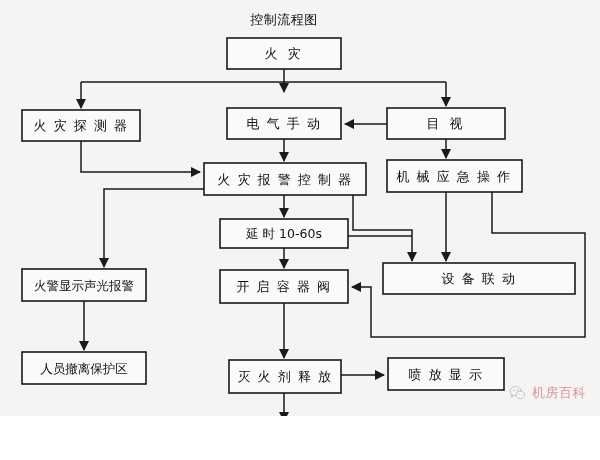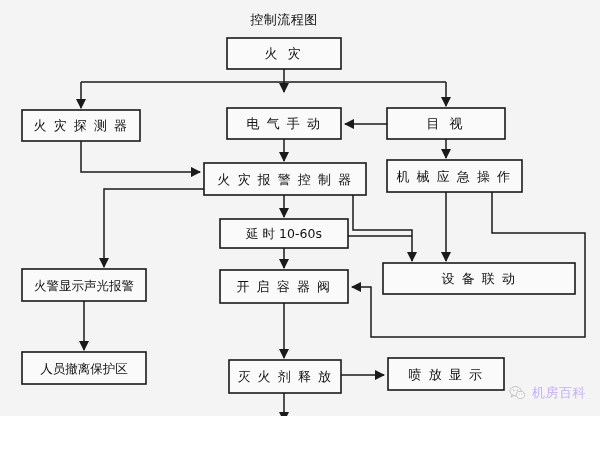--- a/index.html
+++ b/index.html
@@ -60,21 +60,21 @@
     right: 14px;
     bottom: 14px;
     display: flex;
     align-items: center;
     gap: 6px;
     opacity: 0.45;
   }
   .watermark-label {
     font-family: "DejaVu Sans", "Liberation Sans", sans-serif;
     font-size: 13px;
-    color: #8b5cf6;
+    color: #b91c1c;
     letter-spacing: 0.5px;
   }
   .wm-icon {
     width: 18px;
     height: 18px;
   }
 </style>
 </head>
 <body>
 

